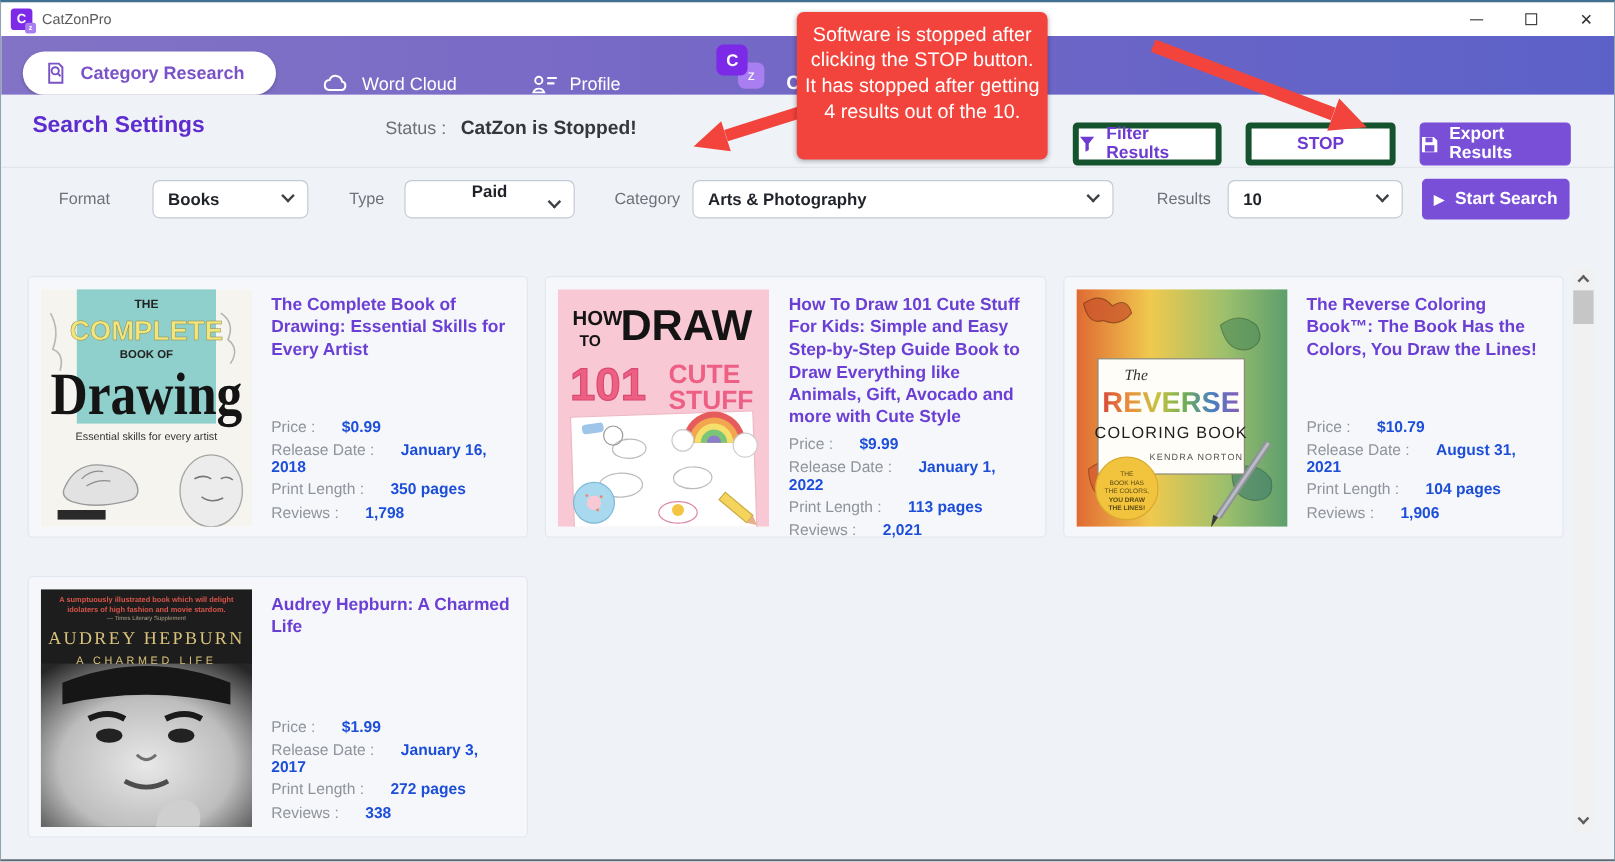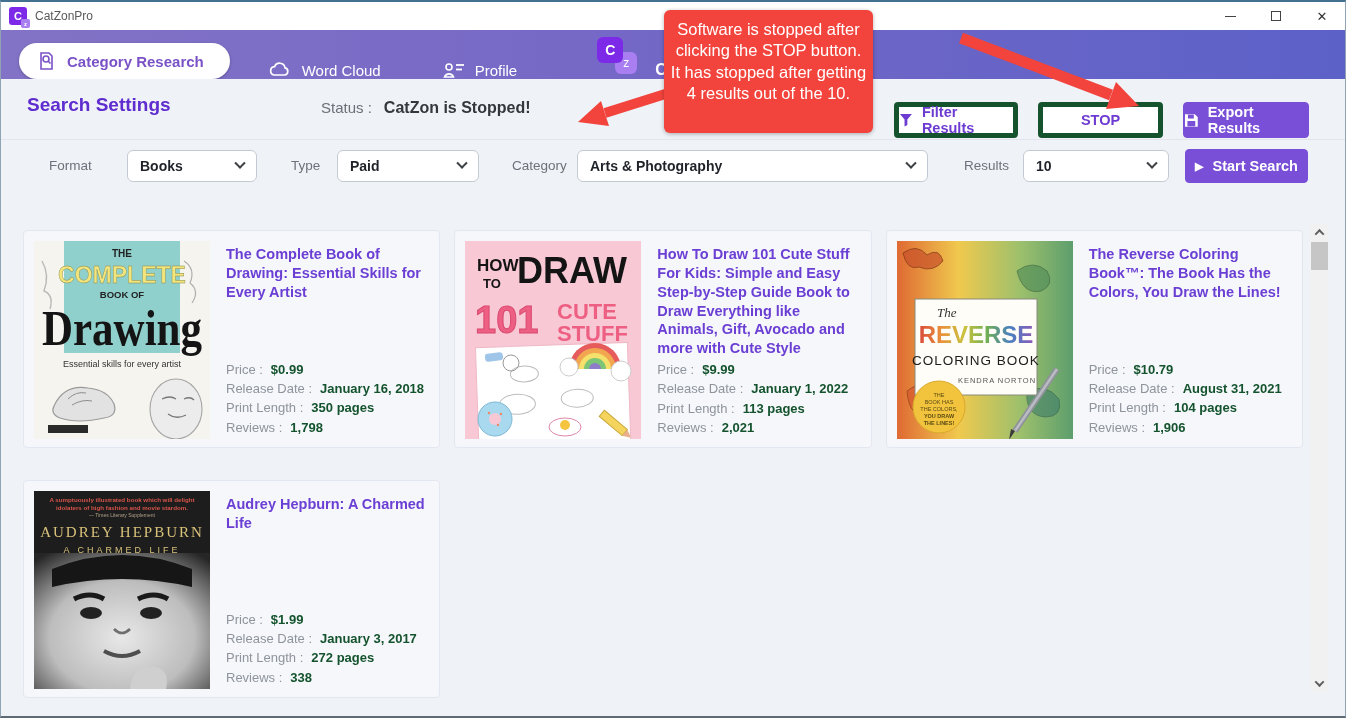--- a/index.html
+++ b/index.html
@@ -49,37 +49,37 @@
   #stopBtn{ left:1037px; width:125px; }
   #exportBtn{ left:1182px; width:126px; }
 
   .form-row{ position:relative; height:75px; }
   .field-label{ position:absolute; top:18px; font-size:13.5px; color:#6d727a; }
   .select{ position:absolute; top:10px; height:32px; background:#fff; border:1px solid #c4cad3; border-radius:6px;
            display:flex; align-items:center; padding:0 12px; font-size:14px; font-weight:bold; color:#1f2329; }
   .select .chev{ margin-left:auto; width:8px; height:8px; border-right:2px solid #3c4043; border-bottom:2px solid #3c4043;
            transform:rotate(45deg) translate(-2px,-2px); }
   #fmtLabel{ left:48px; } #fmtSel{ left:126px; width:130px; }
-  #typeLabel{ left:290px; } #typeSel{ left:336px; width:142px; }
+  #typeLabel{ left:290px; } #typeSel{ left:336px; width:142px;flex-direction:column; }
   #catLabel{ left:511px; } #catSel{ left:576px; width:351px; }
   #resLabel{ left:963px; } #resSel{ left:1022px; width:146px; }
   #startBtn{ top:9px; left:1184px; width:123px; height:34px; }
   .play-glyph{ font-size:11px; }
 
   
   .results{ position:absolute; top:151px; left:22px; width:1280px;
             display:grid; grid-template-columns:repeat(3,1fr); column-gap:14px; row-gap:32px; }
   .card{ background:#f5f7fb; border:1px solid #e3e8f0; border-radius:4px; height:218px; padding:10px;
          display:flex; gap:16px; }
   .cover{ width:176px; height:198px; flex:0 0 auto; background:#fff; }
   .card-body{ display:flex; flex-direction:column; flex:1; padding-top:4px; min-width:0;}
   .card-title{ font-size:14.5px; font-weight:bold; color:#6b3fd4; line-height:1.3; }
   .card-meta{ margin-top:auto; padding-bottom:2px;}
   .meta-row{ font-size:13px; color:#8f949c; margin-top:5px; line-height:1.1; }
-  .meta-row .val{ color:#14532d; font-weight:bold; margin-left:8px; }
+  .meta-row .val{ color:#1d4ed8; font-weight:bold; margin-left:22px; }
 
   
   .scrollbar{ position:absolute; left:1310px; top:145px; width:17px; height:468px; background:#f1f1f1; }
   .sb-btn{ position:absolute; left:0; width:17px; height:17px; background:#f1f1f1; display:flex; align-items:center; justify-content:center; }
   .sb-up{ top:0; } .sb-down{ bottom:0; }
   .sb-chev{ width:7px; height:7px; border-right:2px solid #5e5e5e; border-bottom:2px solid #5e5e5e; }
   .sb-up .sb-chev{ transform:rotate(-135deg) translate(-1px,-1px); }
   .sb-down .sb-chev{ transform:rotate(45deg) translate(-1px,-1px); }
   .sb-thumb{ position:absolute; left:0; top:18px; width:17px; height:28px; background:#c6c6c6; }
 

